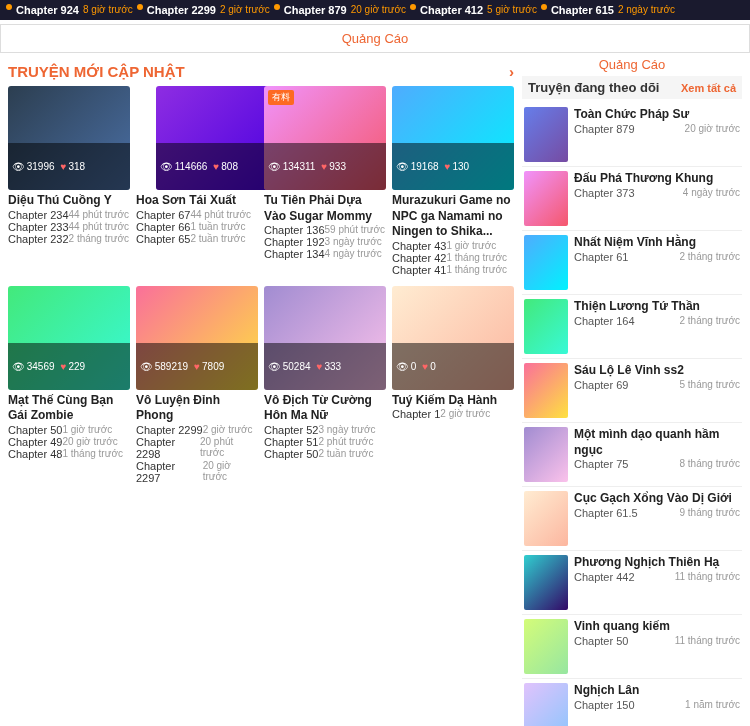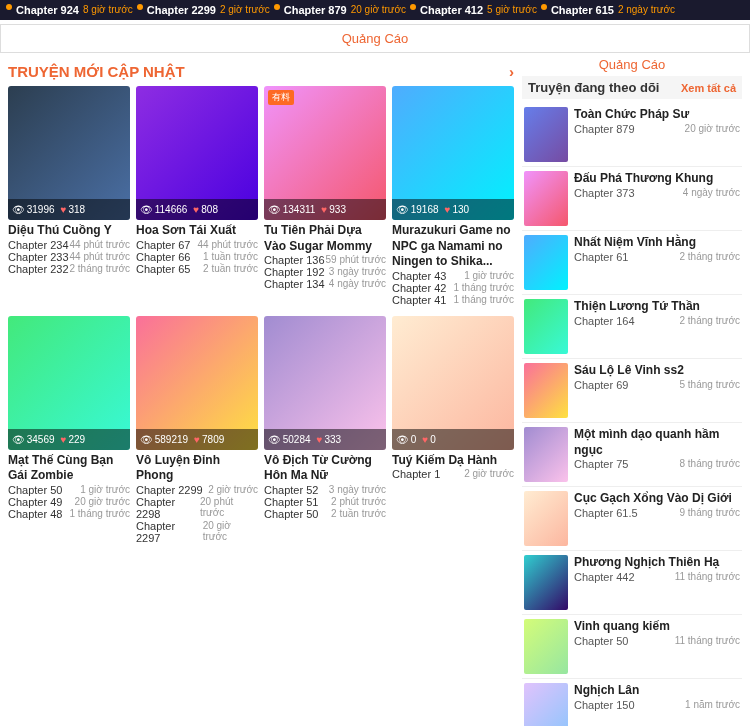--- a/index.html
+++ b/index.html
@@ -19,41 +19,41 @@
     .main-container { display: flex; gap: 8px; padding: 0 8px; }
     .content-area { flex: 1; min-width: 0; }
     .sidebar { width: 220px; flex-shrink: 0; }
 
     
     .section-title { color: #e63; font-size: 15px; font-weight: bold; margin: 6px 0; display: flex; align-items: center; gap: 4px; justify-content: space-between; }
 
     
     .manga-grid { display: grid; grid-template-columns: repeat(4, 1fr); gap: 6px; }
     .manga-item { cursor: pointer; }
-    .manga-thumb { position: relative; width: 100%; height: 134px; overflow: hidden; border-radius: 3px; background: #ccc; }
-    .manga-stats { position: absolute; bottom: 0; left: 0; right: 0; background: rgba(0,0,0,0.5); color: #fff; font-size: 10px; display: flex; gap: 6px; padding: 5px 4px; }
+    .manga-thumb { position: relative; width: 100%; height: 104px; overflow: hidden; border-radius: 3px; background: #ccc; }
+    .manga-stats { position: absolute; bottom: 0; left: 0; right: 0; background: rgba(0,0,0,0.5); color: #fff; font-size: 10px; display: flex; gap: 6px; padding: 18px 4px; }
     .manga-stats span { display: flex; align-items: center; gap: 2px; }
     .manga-title { font-size: 12px; font-weight: bold; color: #222; margin-top: 3px; line-height: 1.3; }
-    .manga-chapter { font-size: 11px; color: #333; display: flex; justify-content: space-between; }
+    .manga-chapter { font-size: 11px; color: #333; display: flex; justify-content: flex-start; }
     .manga-chapter .time { color: #999; font-size: 10px; }
 
     
     .sidebar-ad { color: #e63; font-size: 13px; text-align: center; margin-bottom: 4px; }
     .sidebar-section-title { font-size: 13px; font-weight: bold; color: #333; padding: 4px 6px; background: #f5f5f5; display: flex; justify-content: space-between; align-items: center; margin-bottom: 4px; }
     .sidebar-section-title .see-all { color: #e63; font-size: 11px; cursor: pointer; }
     .sidebar-item { display: flex; gap: 6px; padding: 4px 2px; border-bottom: 1px solid #eee; align-items: flex-start; justify-content: flex-end; }
     .sidebar-thumb { width: 44px; height: 55px; object-fit: cover; background: #ccc; flex-shrink: 0; border-radius: 2px; overflow: hidden; display: flex; align-items: center; justify-content: center; font-size: 9px; color: #888; }
     .sidebar-info { flex: 1; min-width: 0; }
     .sidebar-manga-title { font-size: 12px; font-weight: bold; color: #222; line-height: 1.3; }
     .sidebar-chapter { font-size: 11px; color: #555; display: flex; justify-content: space-between; }
     .sidebar-time { font-size: 10px; color: #999; }
 
     
     .c1 { background: linear-gradient(135deg, #2c3e50, #4a6fa5); }
-    .c2 { background: linear-gradient(135deg, #8e2de2, #4a00e0); }
+    .c2 { background: linear-gradient(135deg, #8e2de2, #4a00e0); margin-left: 20px; }
     .c3 { background: linear-gradient(135deg, #f093fb, #f5576c); }
     .c4 { background: linear-gradient(135deg, #4facfe, #00f2fe); }
     .c5 { background: linear-gradient(135deg, #43e97b, #38f9d7); }
     .c6 { background: linear-gradient(135deg, #fa709a, #fee140); }
     .c7 { background: linear-gradient(135deg, #a18cd1, #fbc2eb); }
     .c8 { background: linear-gradient(135deg, #ffecd2, #fcb69f); }
     .s1 { background: linear-gradient(135deg, #667eea, #764ba2); }
     .s2 { background: linear-gradient(135deg, #f093fb, #f5576c); }
     .s3 { background: linear-gradient(135deg, #4facfe, #00f2fe); }
     .s4 { background: linear-gradient(135deg, #43e97b, #38f9d7); }

